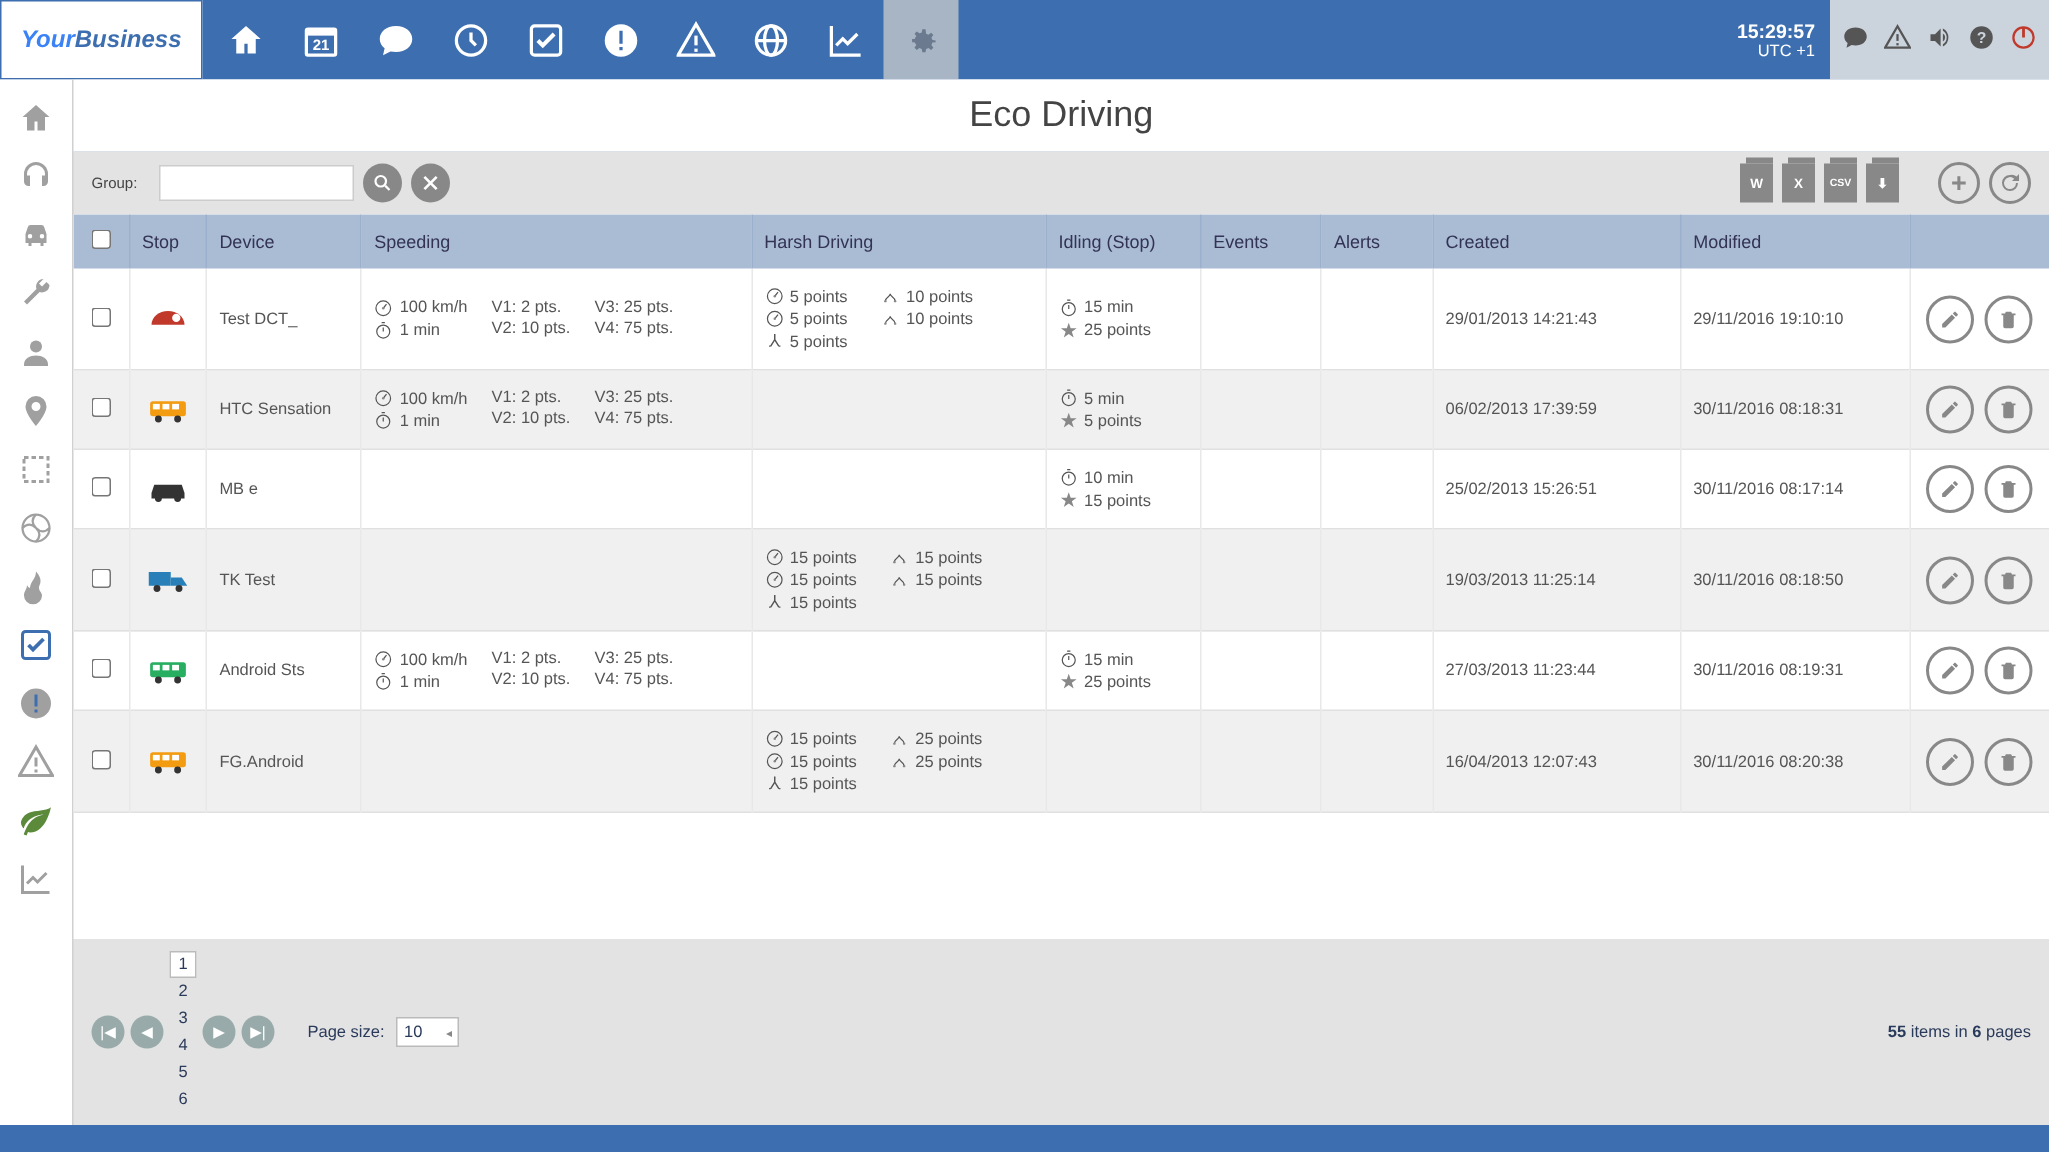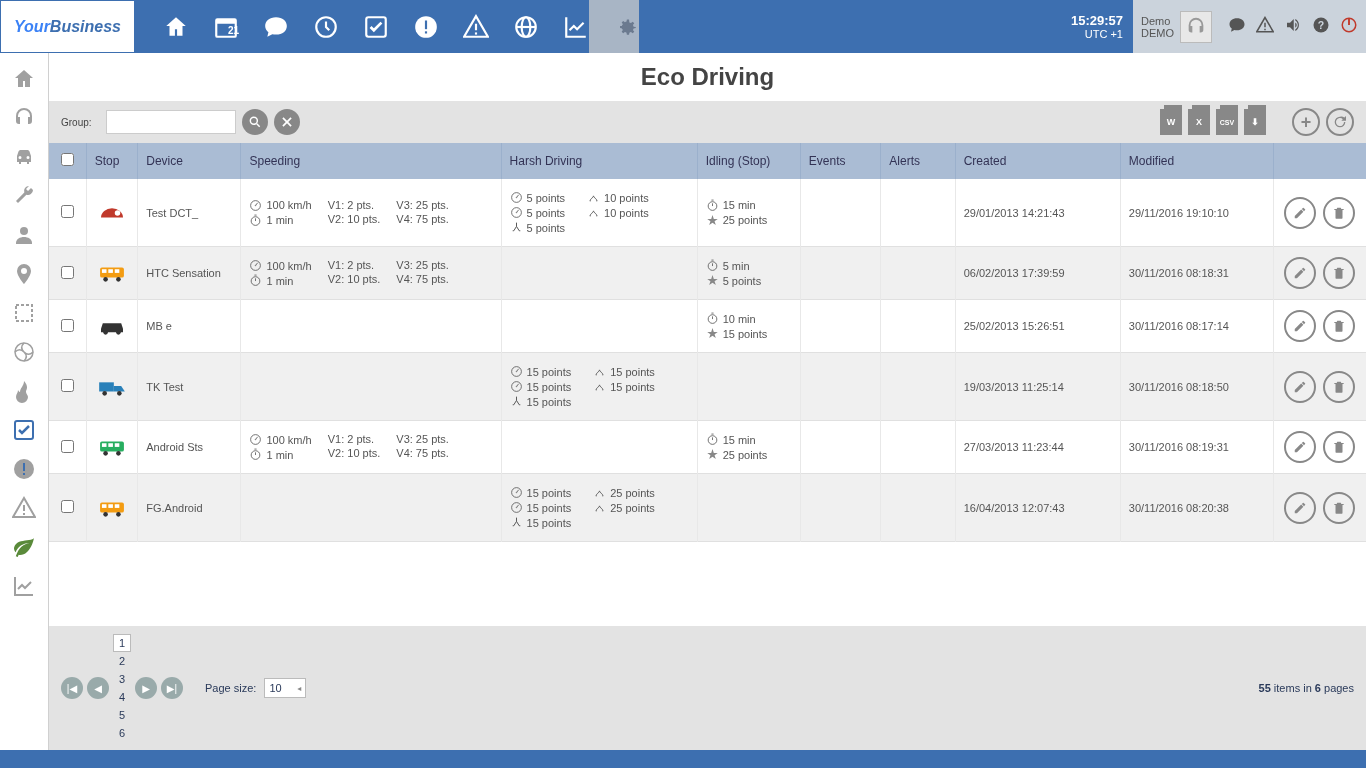--- a/index.html
+++ b/index.html
@@ -4,21 +4,21 @@
 <style>
 * { box-sizing: border-box; margin: 0; padding: 0; }
 body { font-family: Arial, sans-serif; font-size: 12px; color: #333; background: #fff; width: 1366px; height: 768px; overflow: hidden; }
 
 
 .topbar { height: 53px; background: #3d6fb0; display: flex; align-items: center; }
 .logo { width: 135px; height: 53px; background: #fff; display: flex; align-items: center; justify-content: center; border: 1px solid #3d6fb0; }
 .logo-text { font-size: 16px; font-weight: bold; color: #3d6fb0; font-style: italic; }
 .logo-you { color: #3b82f6; }
 .topnav { display: flex; align-items: center; height: 53px; }
-.topnav-item { width: 50px; height: 53px; display: flex; align-items: center; justify-content: flex-end; cursor: pointer; }
+.topnav-item { width: 50px; height: 53px; display: flex; align-items: center; justify-content: center; cursor: pointer; }
 .topnav-item.first { margin-left: 4px; }
 .topnav-item.active { background: #a8b5c5; }
 .topnav-item svg { width: 26px; height: 26px; fill: #fff; }
 .topnav-item.active svg { fill: #6b7a8f; }
 .topnav-cal { position: relative; }
 .topnav-cal .cal-num { position: absolute; font-size: 10px; color: #fff; font-weight: bold; }
 .top-right { margin-left: auto; display: flex; align-items: center; height: 53px; justify-content: center; }
 .clock { color: #fff; text-align: right; padding-right: 10px; font-size: 11px; }
 .clock-time { font-weight: bold; font-size: 13px; }
 .user-box { background: #cbd3dc; height: 53px; display: flex; align-items: center; padding: 0 8px; gap: 6px; }
@@ -30,21 +30,21 @@
 
 
 .main { display: flex; height: calc(768px - 53px - 18px); }
 .sidebar { width: 49px; background: #fff; border-right: 1px solid #d0d0d0; display: flex; flex-direction: column; align-items: center; padding-top: 6px; }
 .side-item { width: 49px; height: 39px; display: flex; align-items: center; justify-content: center; cursor: pointer; }
 .side-item svg { width: 24px; height: 24px; fill: #a0a0a0; }
 .side-item.leaf svg { fill: #5a8a3a; }
 .side-item.checked svg { fill: #3d6fb0; }
 
 .content { flex: 1; display: flex; flex-direction: column; background: #aabcd4; }
-.page-title { background: #fff; padding: 10px 0; text-align: center; font-size: 24px; font-weight: 700; color: #444; font-family: 'Segoe UI Light', Arial; }
+.page-title { background: #fff; padding: 10px 0; text-align: center; font-size: 24px; font-weight: 400; color: #444; font-family: 'Segoe UI Light', Arial; }
 
 .toolbar { background: #e3e3e3; padding: 7px 12px; display: flex; align-items: center; gap: 6px; }
 .toolbar label { font-size: 10px; color: #444; }
 .group-select { width: 210px; height: 24px; border: 1px solid #ccc; background: #fff; padding: 0 20px 0 6px; font-style: italic; color: #777; font-size: 12px; position: relative; display: flex; align-items: center; }
 .group-select::after { content: '◂'; position: absolute; right: 6px; font-size: 9px; color: #888; }
 .search-input { width: 130px; height: 24px; border: 1px solid #ccc; background: #fff; padding: 0 5px; font-size: 12px; margin-left: 8px; }
 .circ-btn { width: 26px; height: 26px; border-radius: 50%; background: #888; display: flex; align-items: center; justify-content: center; cursor: pointer; }
 .circ-btn svg { width: 14px; height: 14px; fill: #fff; }
 .toolbar-right { margin-left: auto; display: flex; align-items: center; gap: 6px; }
 .export-btn { width: 22px; height: 26px; background: #888; color: #fff; font-size: 9px; font-weight: bold; display: flex; align-items: center; justify-content: center; cursor: pointer; position: relative; }
@@ -271,31 +271,20 @@
     <div class="topnav-item active">
         <svg viewBox="0 0 24 24">
           <use href="#i-gear"></use>
         </svg>
       </div>
   </div>
   <div class="top-right">
     <div class="clock">
       <div class="clock-time">15:29:57</div>
       <div>UTC +1</div>
-    </div>
-    <div class="user-box">
-      <div class="user-text">
-        <div>Demo</div>
-        <div>DEMO</div>
-      </div>
-      <div class="avatar">
-          <svg viewBox="0 0 24 24" width="22" height="22" fill="#999">
-            <use href="#i-headset"></use>
-          </svg>
-        </div>
     </div>
     <div class="right-icons">
       <span><svg viewBox="0 0 24 24">
             <use href="#i-chat"></use>
           </svg></span>
       <span><svg viewBox="0 0 24 24" style="color:#555">
             <use href="#i-warn"></use>
           </svg></span>
       <span><svg viewBox="0 0 24 24">
             <use href="#i-sound"></use>

